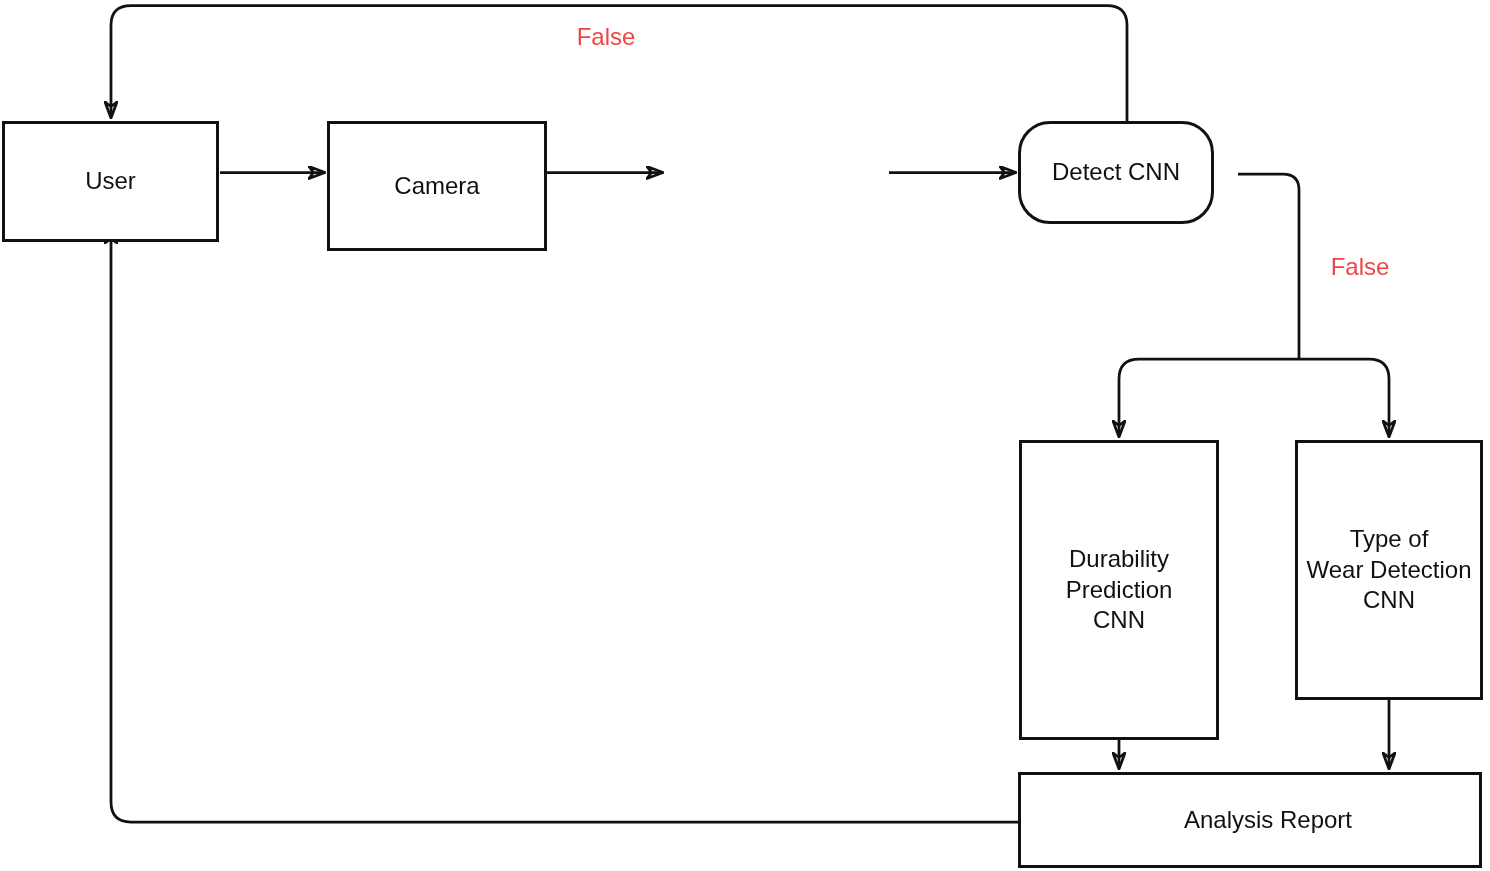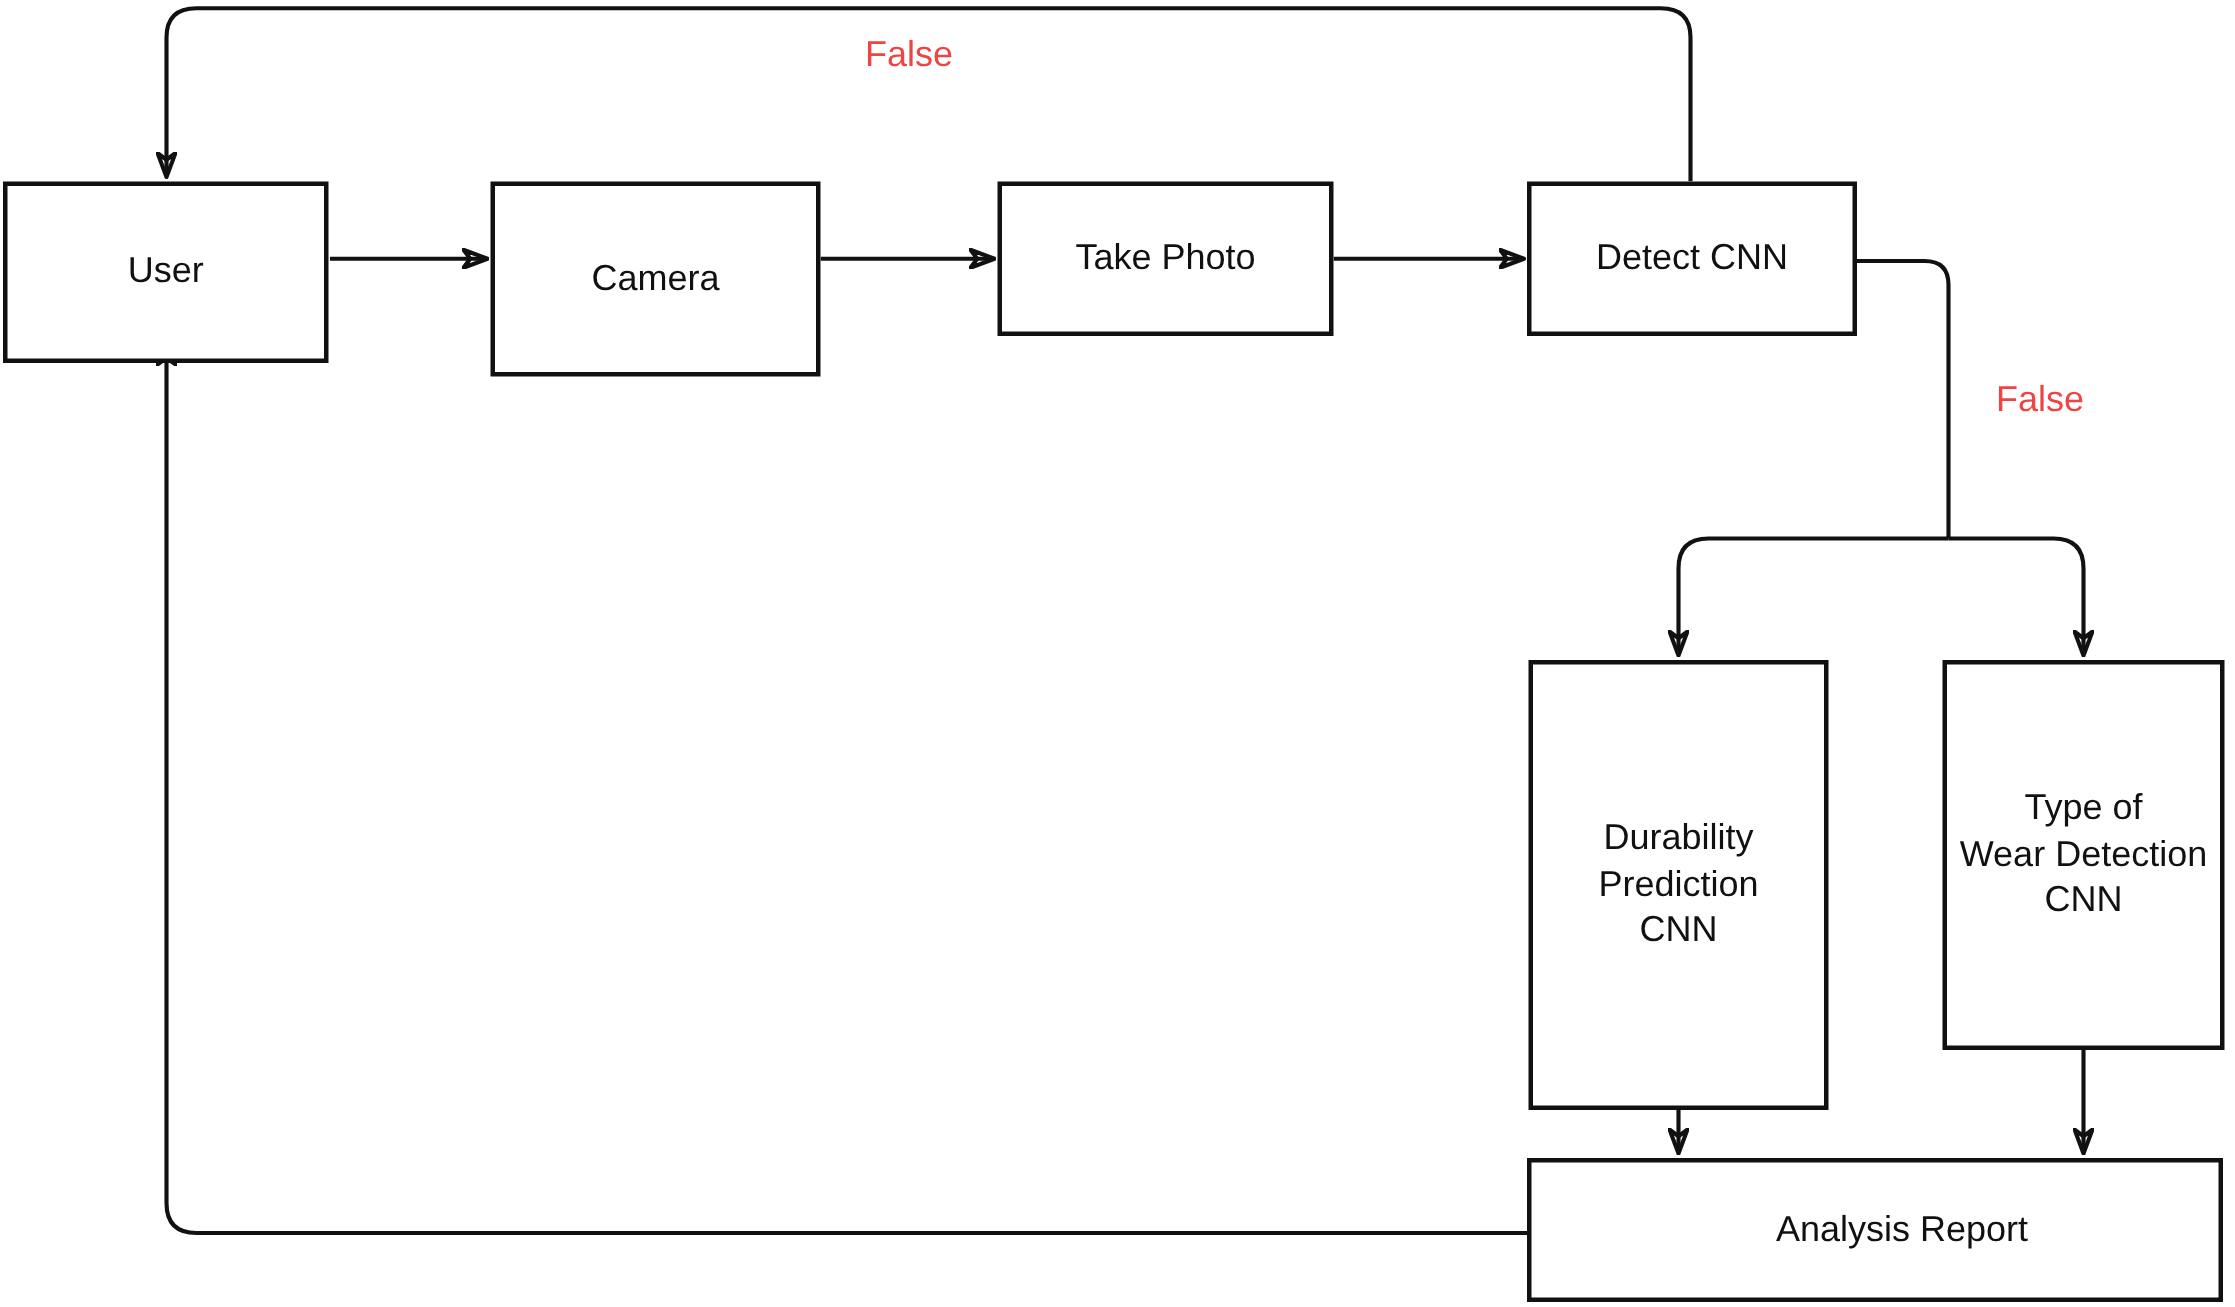--- a/index.html
+++ b/index.html
@@ -49,21 +49,21 @@
     position: absolute;
     color: #ef4444;
     font-size: 24px;
     text-align: center;
     width: 90px;
   }
   
   #n-user        { left: 2px;    top: 121px; width: 217px; height: 121px; }
   #n-camera      { left: 327px;  top: 121px; width: 220px; height: 130px; }
   #n-take-photo  { left: 665px;  top: 121px; width: 224px; height: 103px; }
-  #n-detect-cnn  { left: 1018px; top: 121px; width: 220px; height: 103px; }
+  #n-detect-cnn  { left: 1018px; top: 121px; width: 196px; height: 103px; border-radius: 32px; }
   #n-durability  { left: 1019px; top: 440px; width: 200px; height: 300px; align-items: center; }
   #n-wear        { left: 1295px; top: 440px; width: 188px; height: 260px; }
   #n-analysis    { left: 1018px; top: 772px; width: 464px; height: 96px; padding-left: 36px;  }
   
   #lbl-false { left: 561px;  top: 23px;  }
   #lbl-true  { left: 1315px; top: 253px; }
 </style>
 </head>
 <body>
 
@@ -89,23 +89,20 @@
   </svg>
 
   <div class="node" id="n-user">
     <span class="node-label">User</span>
   </div>
 
   <div class="node" id="n-camera">
     <span class="node-label">Camera</span>
   </div>
 
-  <div class="node" id="n-take-photo">
-    <span class="node-label">Take Photo</span>
-  </div>
 
   <div class="node" id="n-detect-cnn">
     <span class="node-label">Detect CNN</span>
   </div>
 
   <div class="node" id="n-durability">
     <span class="node-label">Durability
 Prediction
 CNN</span>
   </div>

